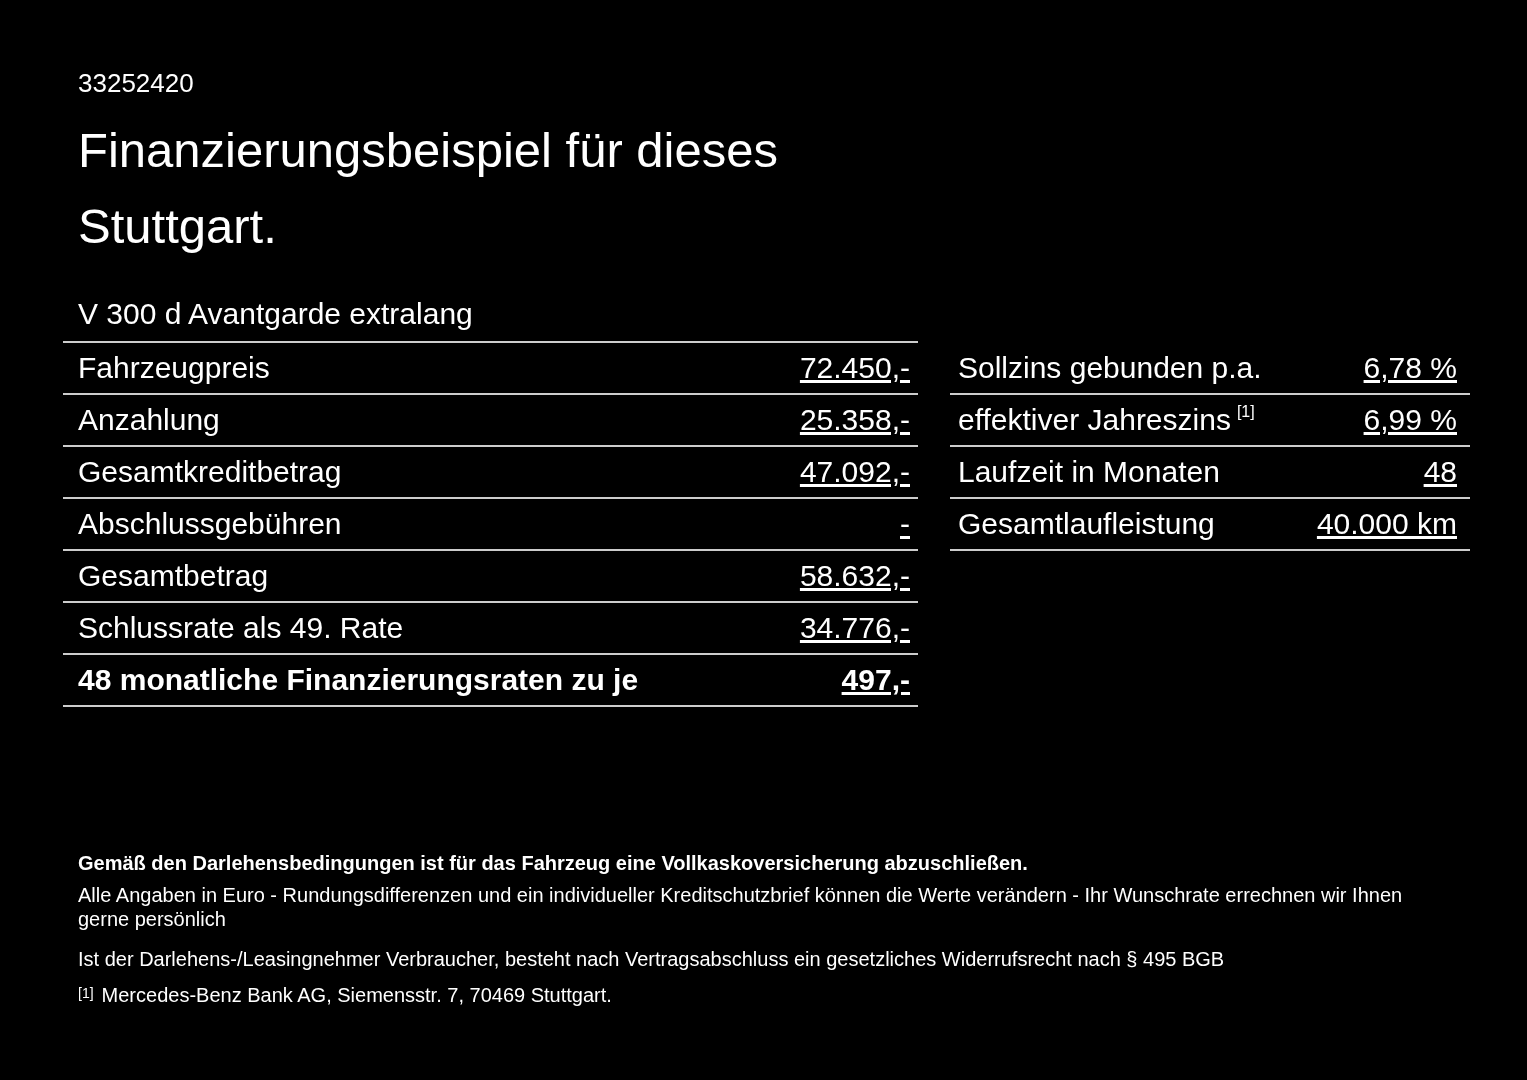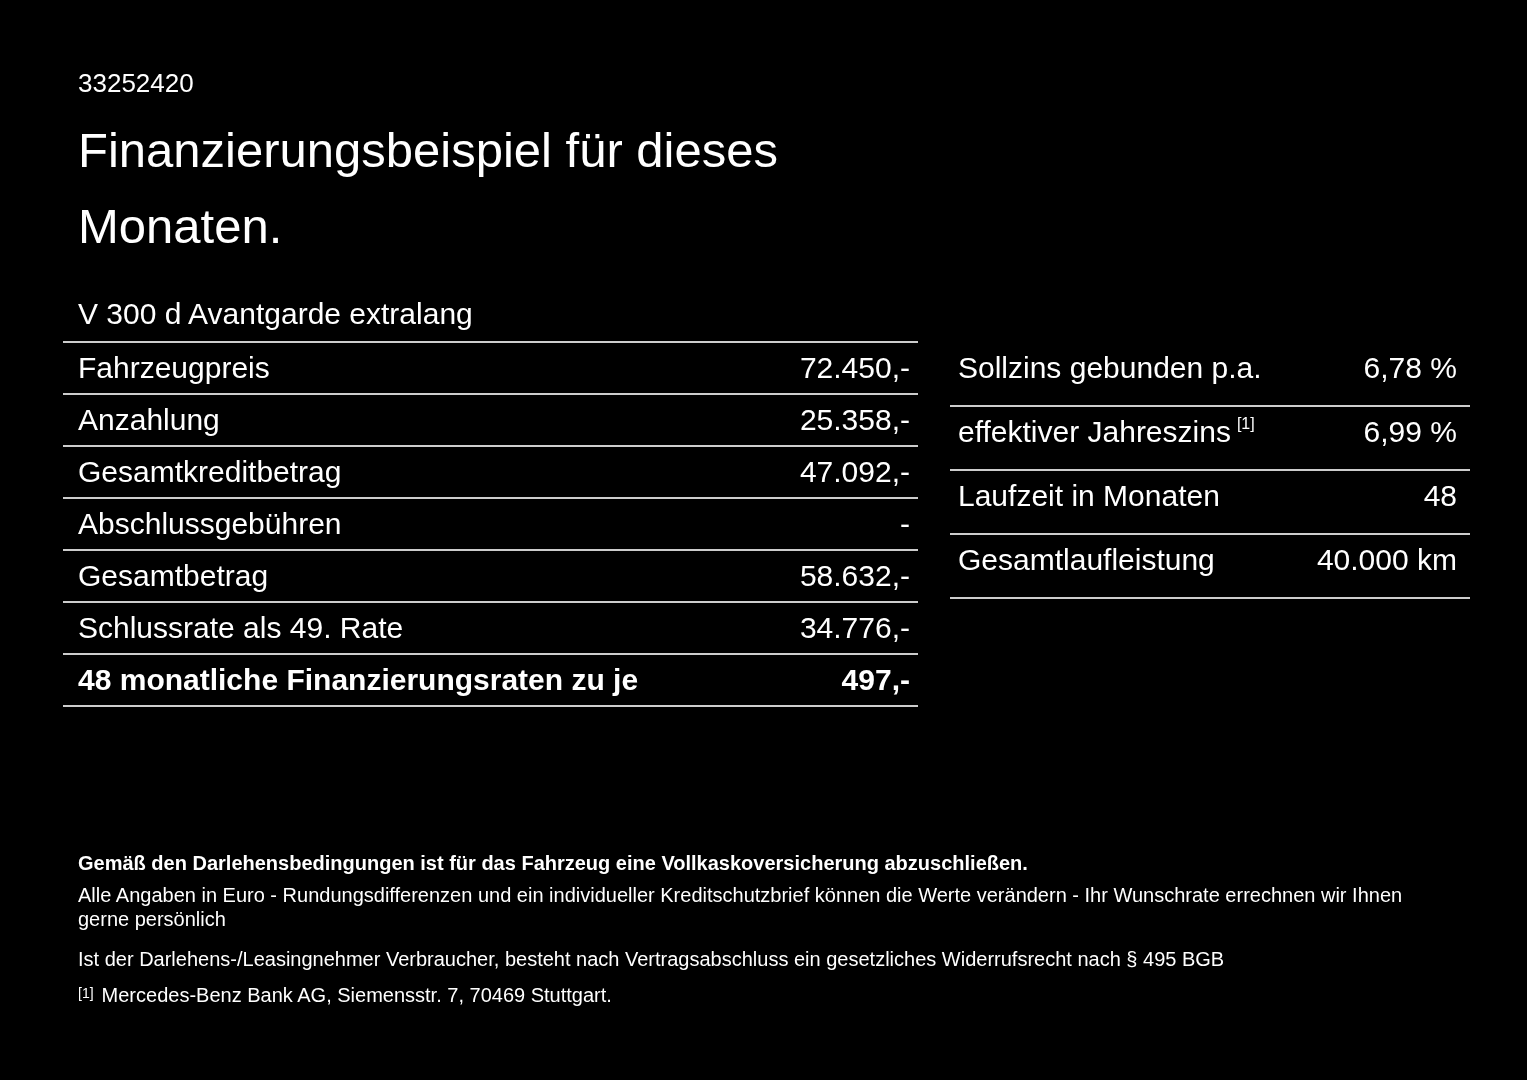--- a/index.html
+++ b/index.html
@@ -73,29 +73,30 @@
     border-top: 2px solid transparent;
     box-sizing: border-box;
   }
   .cond-table .row {
     display: flex;
     justify-content: space-between;
     align-items: center;
     height: 50px;
     border-bottom: 2px solid var(--color-rule, #cccccc);
     font-size: 30px;
-    padding: 0 13px 12px 8px;
+    padding: 0 13px 0 8px;
   }
 
   .row .label {
     white-space: nowrap;
   }
   .row .value {
     white-space: nowrap;
     text-align: center;
+    text-decoration: underline;
   }
   .row sup.fn-marker {
     font-size: 16px;
     line-height: 0;
     position: relative;
     top: -2px;
     margin-left: 6px;
   }
   .row sup.fn-marker:empty { display: none; }
 
@@ -128,21 +129,21 @@
     margin-right: 8px;
   }
 </style>
 </head>
 <body>
 
 <div class="doc-id">33252420</div>
 
 <div class="page-title">
   <div>Finanzierungsbeispiel für dieses</div>
-  <div>Monaten.</div>
+  <div>Stuttgart.</div>
 </div>
 
 <div class="vehicle-model">V 300 d Avantgarde extralang</div>
 
 <div class="fin-table">
   <div class="row">
     <span class="label">Fahrzeugpreis</span>
     <span class="value">72.450,-</span>
   </div>
   <div class="row">

